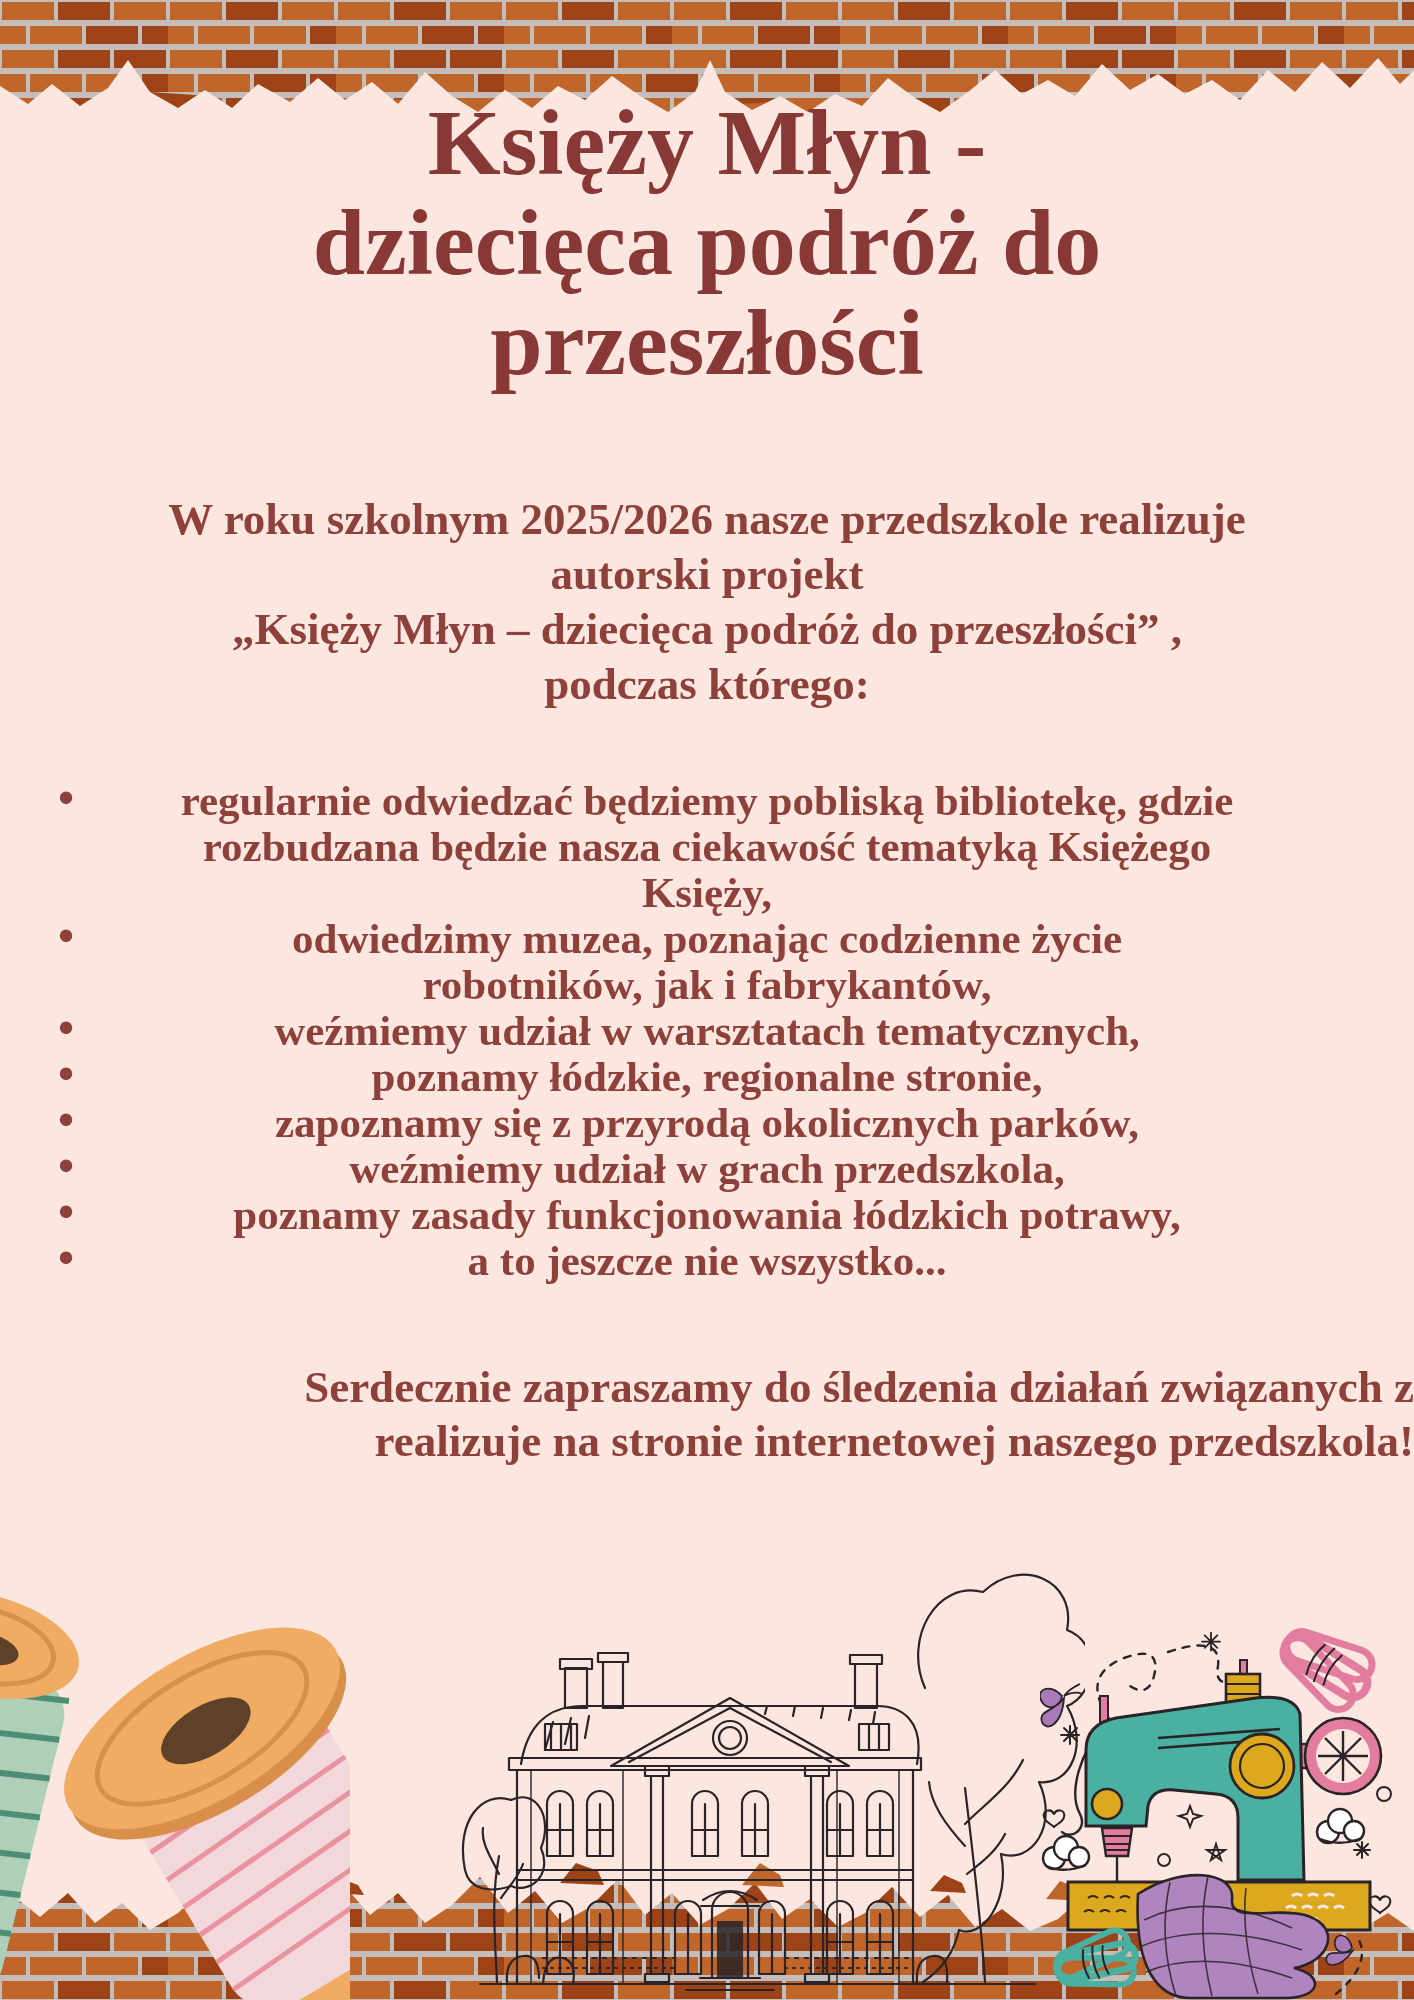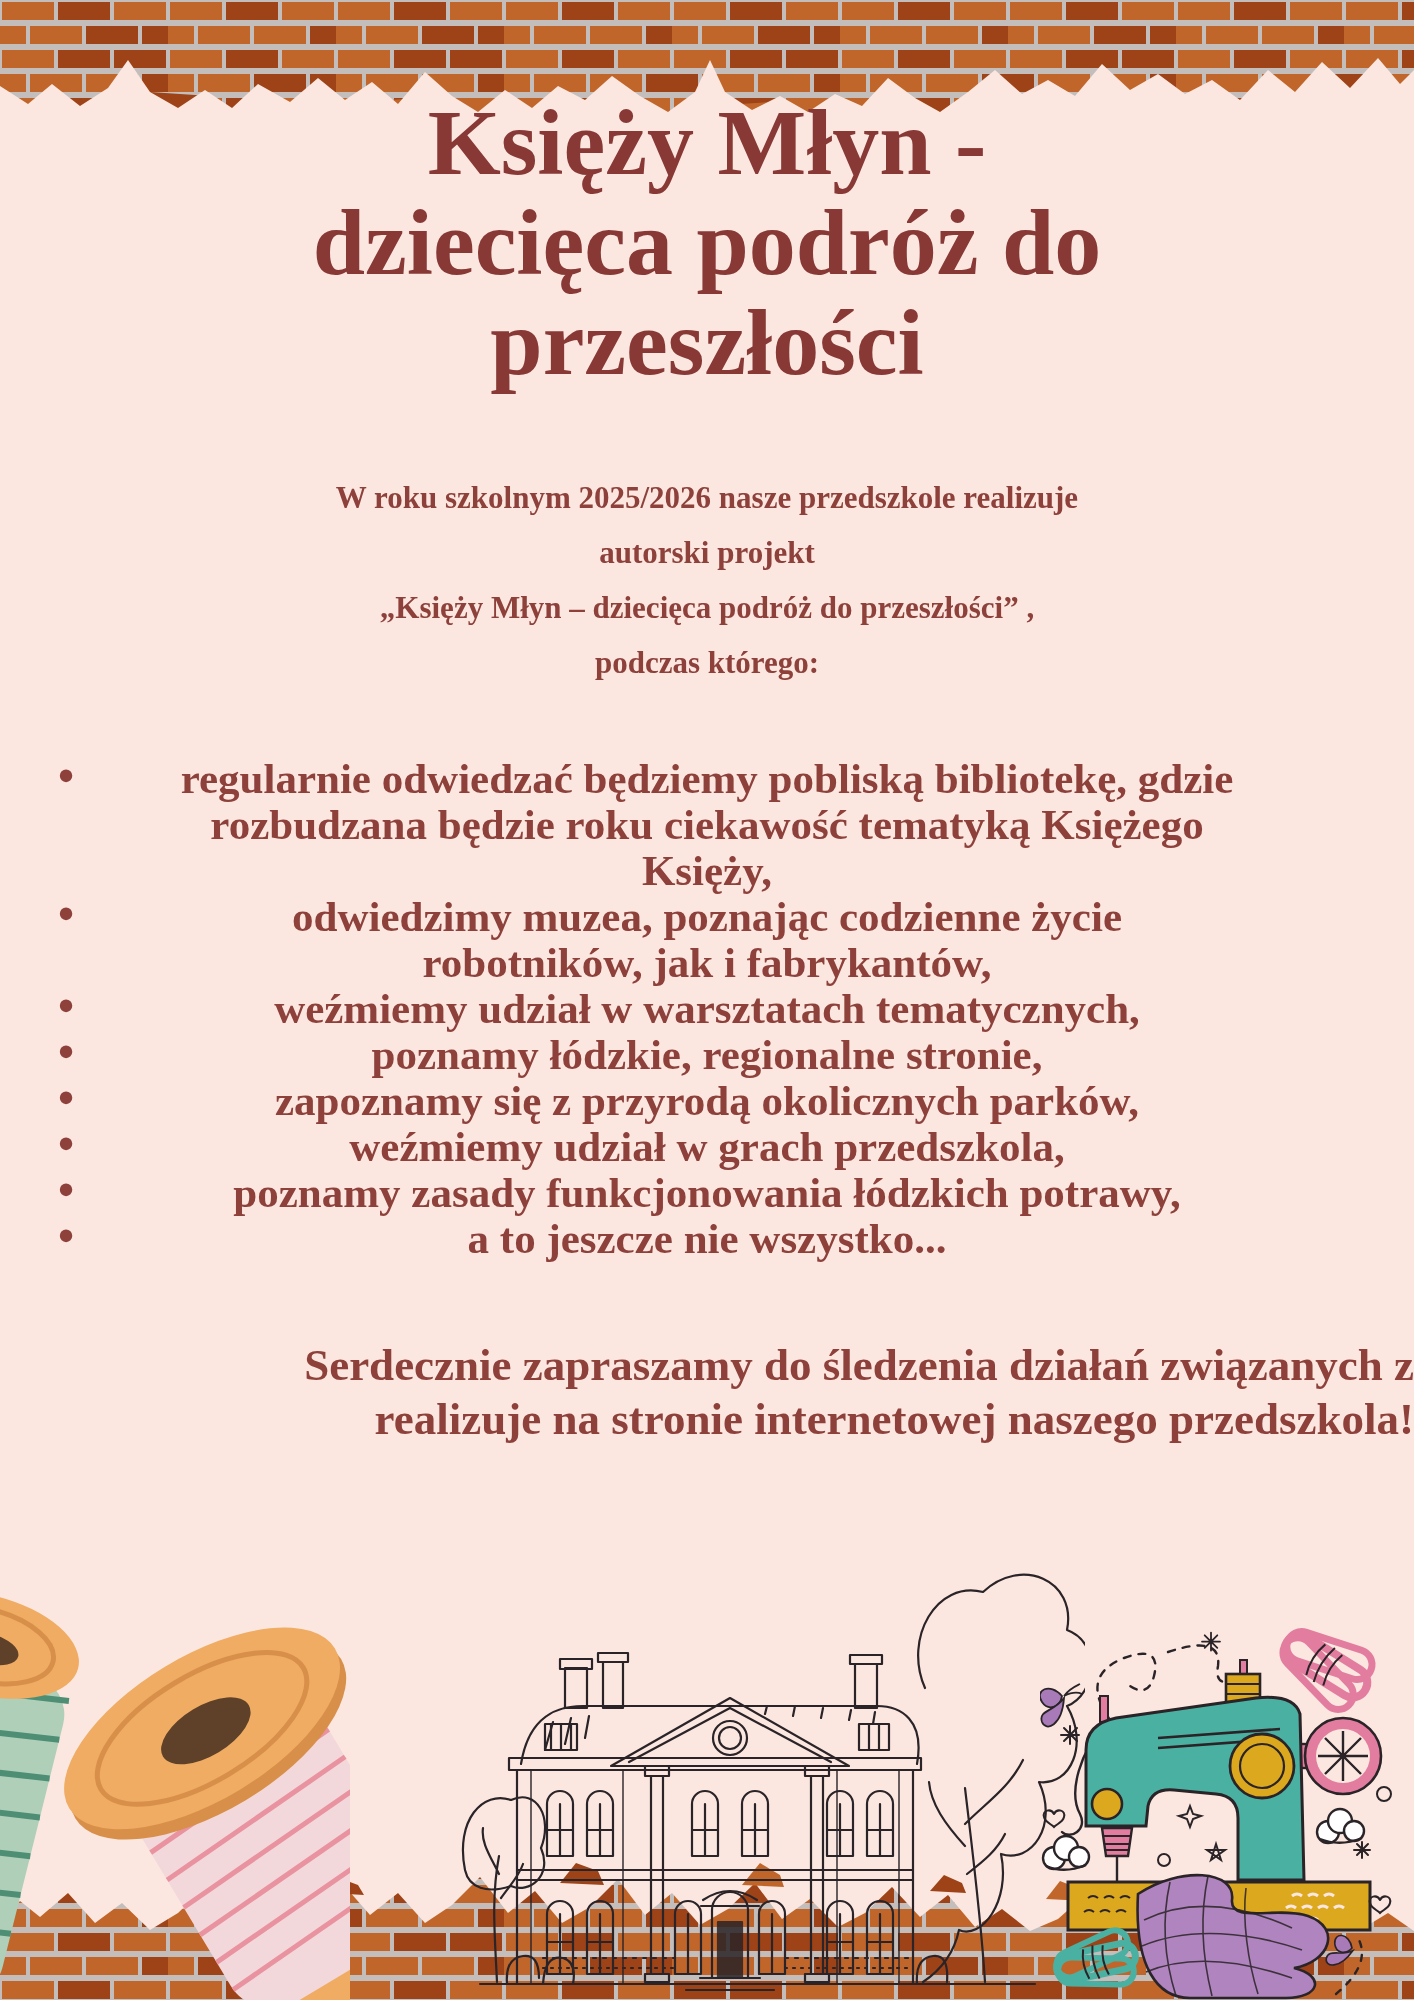--- a/index.html
+++ b/index.html
@@ -15,22 +15,22 @@
   .decor-spools{left:0;top:1545px;width:350px;height:455px;}
   .decor-palace{left:425px;top:1538px;width:660px;height:462px;}
   .decor-machine{left:1040px;top:1548px;width:374px;height:452px;}
   .text-layer{position:relative;z-index:6;}
   .line{white-space:nowrap;}
   .title{
     margin:92px 0 0;text-align:center;font-weight:700;
     font-size:94px;line-height:100px;color:#883936;letter-spacing:0;
   }
   .intro{
-    margin-top:78px;text-align:center;font-weight:700;
-    font-size:31px;line-height:55px;color:#8E403B;
+    margin-top:100px;text-align:center;font-weight:700;
+    font-size:45px;line-height:55px;color:#8E403B;
   }
   .bullets{
     list-style:none;margin:66px 0 0;padding:0;text-align:center;
     font-weight:700;font-size:43px;line-height:46px;color:#8E403B;
   }
   .bullets li{position:relative;padding:0 70px;}
   .bullets .marker{
     position:absolute;left:58px;top:-3px;font-size:46px;line-height:46px;
   }
   .closing{
@@ -100,21 +100,21 @@
       <div class="line">W roku szkolnym 2025/2026 nasze przedszkole realizuje</div>
       <div class="line">autorski projekt</div>
       <div class="line">„Księży Młyn – dziecięca podróż do przeszłości” ,</div>
       <div class="line">podczas którego:</div>
     </div>
 
     <ul class="bullets">
       <li>
         <span class="marker">•</span>
         <div class="line">regularnie odwiedzać będziemy pobliską bibliotekę, gdzie</div>
-        <div class="line">rozbudzana będzie roku ciekawość tematyką Księżego</div>
+        <div class="line">rozbudzana będzie nasza ciekawość tematyką Księżego</div>
         <div class="line">Księży,</div>
       </li>
       <li>
         <span class="marker">•</span>
         <div class="line">odwiedzimy muzea, poznając codzienne życie</div>
         <div class="line">robotników, jak i fabrykantów,</div>
       </li>
       <li>
         <span class="marker">•</span>
         <div class="line">weźmiemy udział w warsztatach tematycznych,</div>

